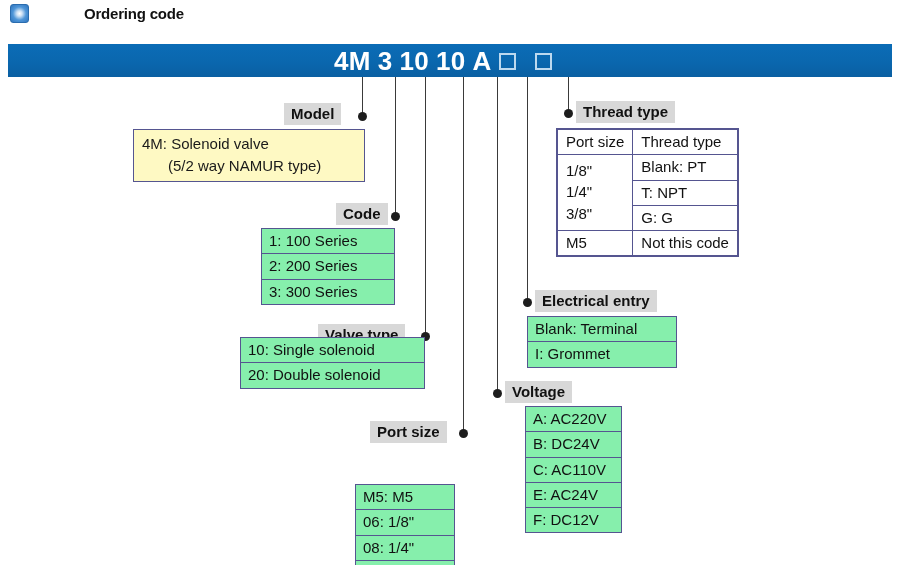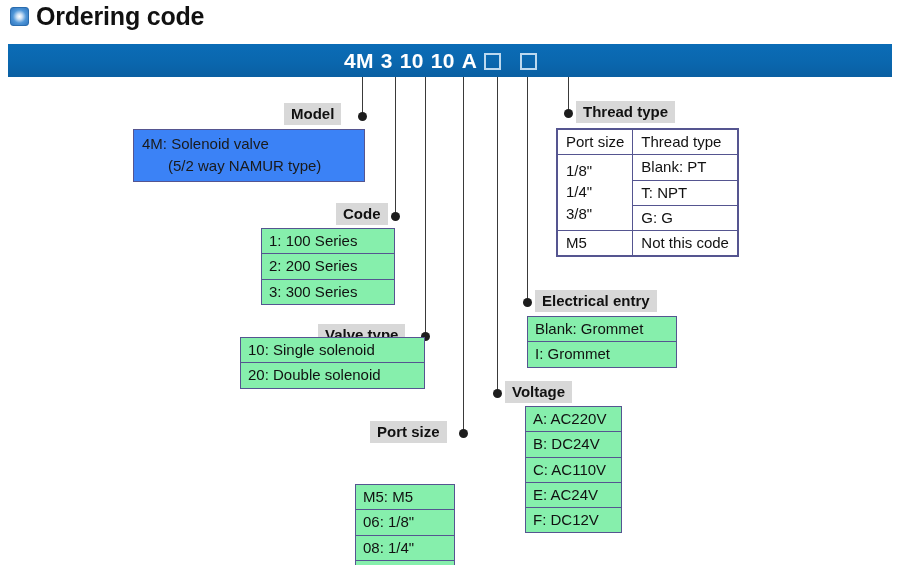--- a/index.html
+++ b/index.html
@@ -31,45 +31,46 @@
   }
   .title-icon {
     width: 19px;
     height: 19px;
     border-radius: 3px;
     background: radial-gradient(circle at 50% 50%, #ffffff 0%, #cfe2f5 22%, #4f96d8 55%, #2f74bd 100%);
     border: 1px solid #2a6cae;
     box-sizing: border-box;
   }
   .title-text {
-    font-size: 25px;
+    font-size: 15px;
     font-weight: bold;
     letter-spacing: -0.2px;
     color: #111111;
     line-height: 1;
+    margin-left: 48px;
   }
 
   
   .code-bar {
     position: absolute;
     left: 8px;
     top: 44px;
     width: 884px;
     height: 33px;
     background: linear-gradient(180deg, #0b6cb6 0%, #0a67ae 55%, #0a5fa2 100%);
   }
   .code-text {
     position: absolute;
-    left: 344px;
+    left: 334px;
     top: 48px;
     height: 26px;
     display: flex;
     align-items: center;
     gap: 7px;
-    font-size: 21px;
+    font-size: 26px;
     font-weight: bold;
     color: #ffffff;
     letter-spacing: 0.3px;
     white-space: nowrap;
   }
   .code-box {
     display: inline-block;
     width: 17px;
     height: 17px;
     border: 2px solid #bcd9ef;
@@ -116,21 +117,21 @@
     padding: 1px 6px 2px 7px;
     border-bottom: 1px solid #555590;
     white-space: nowrap;
     line-height: 1.42;
   }
   .optrow:last-child { border-bottom: none; }
 
   .modelbox {
     position: absolute;
     border: 1px solid #555590;
-    background: #3b82f6;
+    background: #fef9c3;
     box-sizing: border-box;
     font-size: 15px;
     line-height: 1.45;
     padding: 3px 8px 4px 8px;
     white-space: nowrap;
   }
   .model-line2 { padding-left: 26px; }
 
   
   .ttable {
@@ -232,21 +233,21 @@
   <div class="optbox" style="left:525px; top:406px; width:97px;">
     <div class="optrow">A: AC220V</div>
     <div class="optrow">B: DC24V</div>
     <div class="optrow">C: AC110V</div>
     <div class="optrow">E: AC24V</div>
     <div class="optrow">F: DC12V</div>
   </div>
 
   <div class="seclabel" style="left:535px; top:290px;">Electrical entry</div>
   <div class="optbox" style="left:527px; top:316px; width:150px;">
-    <div class="optrow">Blank: Grommet</div>
+    <div class="optrow">Blank: Terminal</div>
     <div class="optrow">I: Grommet</div>
   </div>
 
   <div class="seclabel" style="left:576px; top:101px;">Thread type</div>
   <div class="ttable" style="left:556px; top:128px;">
     <table>
       <tbody>
           <tr class="tt-head">
         <td>Port size</td>
         <td>Thread type</td>

